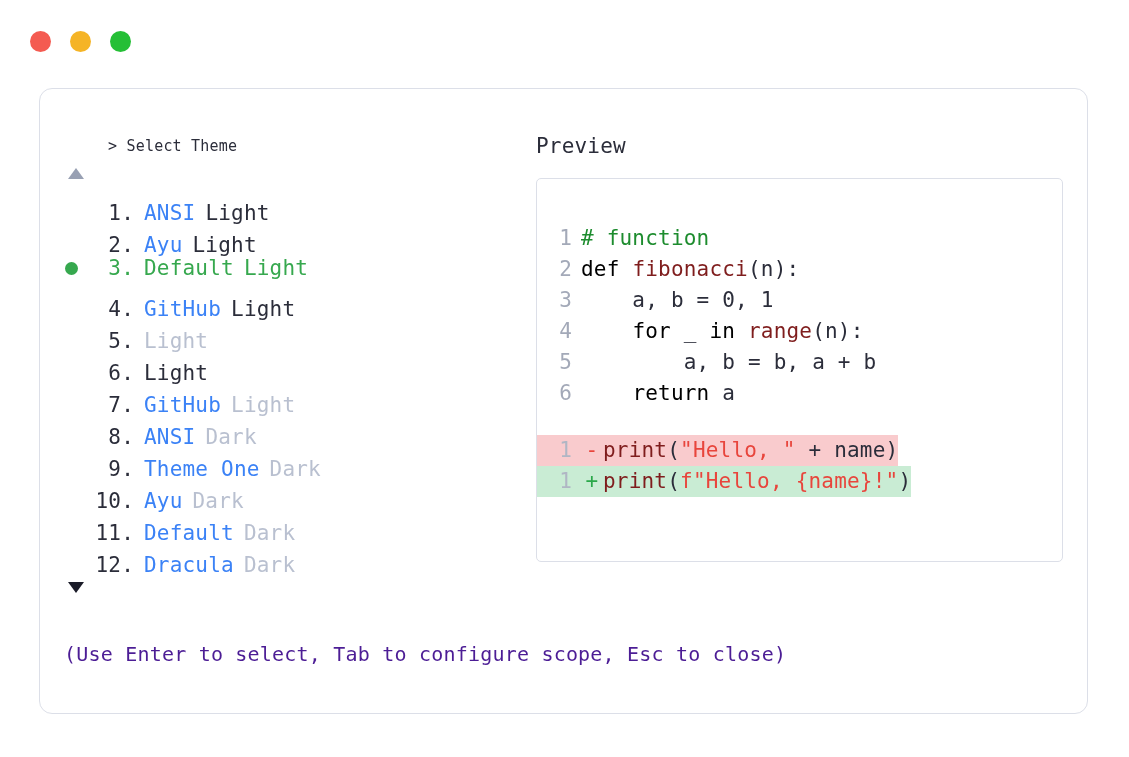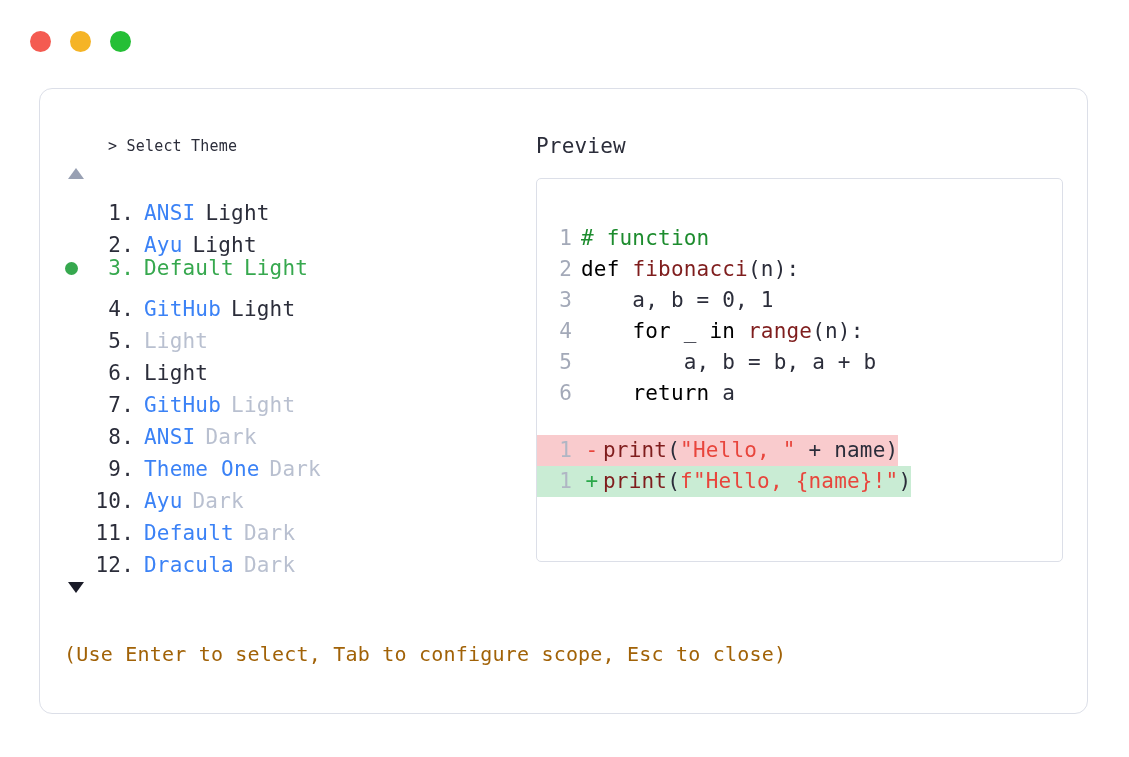--- a/index.html
+++ b/index.html
@@ -137,21 +137,21 @@
   .theme-item.selected .name,
   .theme-item.selected .tag { color: #36a84e; }
 
   
   .hint {
     position: absolute;
     left: 24px;
     bottom: 46px;
     font-size: 20px;
     line-height: 26px;
-    color: #a16207;
+    color: #4c1d95;
     letter-spacing: 0.2px;
     white-space: pre;
   }
 
   
   .right-col {
     position: absolute;
     left: 496px;
     top: 44px;
     right: 24px;

